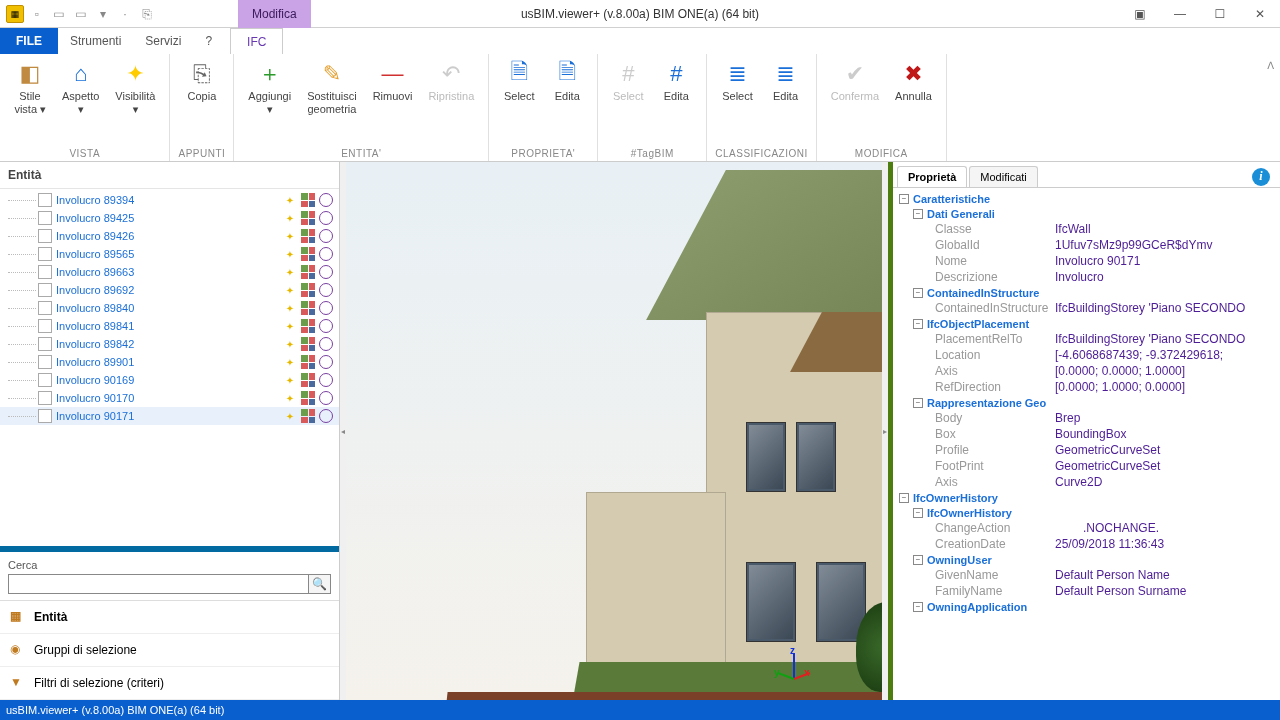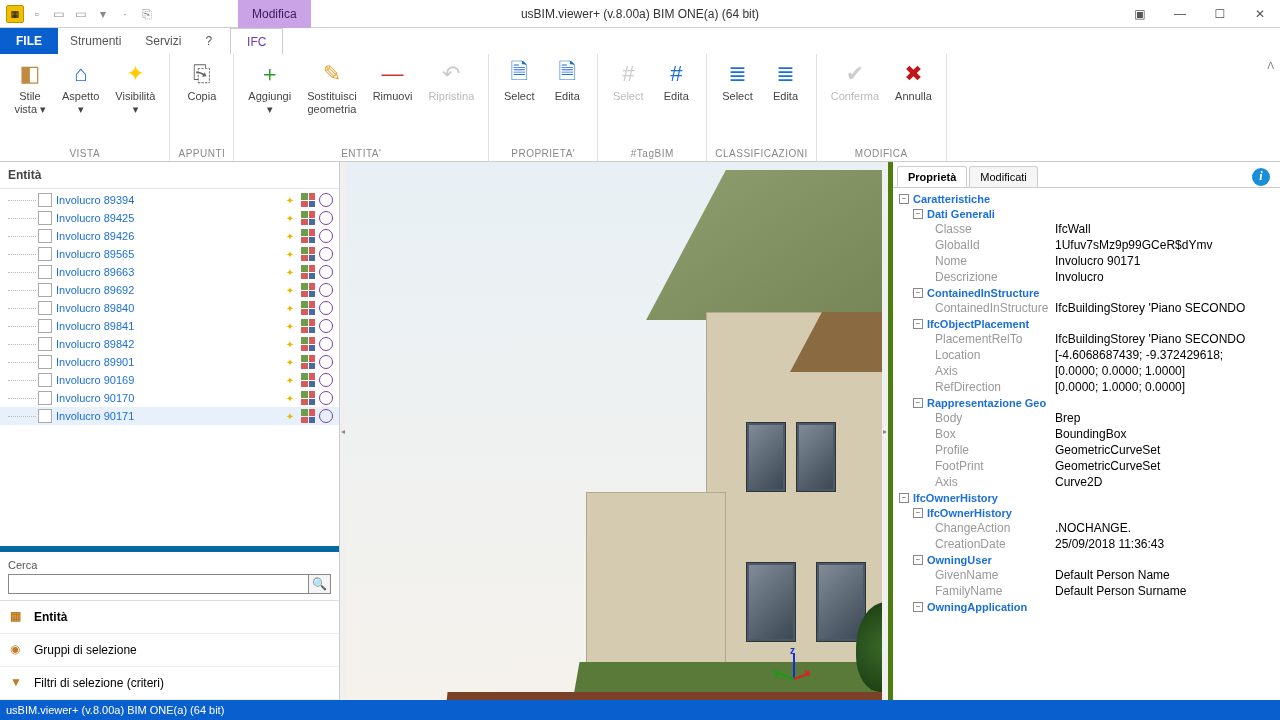--- a/index.html
+++ b/index.html
@@ -65,21 +65,21 @@
 .rtab{padding:4px 10px;border:1px solid #ccc;border-bottom:none;background:#f5f5f5;border-radius:3px 3px 0 0;margin-right:2px;font-size:11px;cursor:pointer}
 .rtab.active{background:#fff;font-weight:600}
 .info-i{margin-left:auto;margin-right:6px;width:18px;height:18px;background:#1a8fd8;color:#fff;border-radius:50%;display:flex;align-items:center;justify-content:center;font-weight:700;font-style:italic;font-family:serif}
 .props{flex:1;overflow-y:auto;padding:4px 2px}
 .pg{margin-bottom:1px}
 .pg-h{display:flex;align-items:center;gap:4px;padding:1px 2px;cursor:pointer}
 .pg-h .exp{width:10px;height:10px;border:1px solid #888;font-size:8px;line-height:8px;text-align:center;color:#555}
 .pg-h .gt{color:#1a6fd8;font-weight:600;font-size:11px}
 .prow{display:flex;padding:1px 0 1px 26px;font-size:11px}
 .prow .pk{width:120px;color:#999}
-.prow .pv{flex:1;color:#000000;white-space:nowrap;overflow:hidden}
+.prow .pv{flex:1;color:#4c1d95;white-space:nowrap;overflow:hidden}
 .status{height:20px;background:#0a5fcf;color:#fff;font-size:11px;display:flex;align-items:center;padding:0 6px}
 </style>
 </head>
 <body>
 
 <div class="titlebar">
   <div class="qat">
     <div class="app-icon">▦</div>
     <div class="qat-ico">▫</div>
     <div class="qat-ico">▭</div>
@@ -623,21 +623,21 @@
           <div class="pg-h" style="padding-left:4px">
             <span class="exp">−</span>
             <span class="gt">IfcOwnerHistory</span>
           </div>
         </div>
         <div class="pg">
           <div class="pg-h" style="padding-left:18px">
             <span class="exp">−</span>
             <span class="gt">IfcOwnerHistory</span>
           </div>
-          <div class="prow" style="padding-left: 40px;">
+          <div class="prow" style="padding-left: 40px; gap: 28px;">
             <span class="pk">ChangeAction</span>
             <span class="pv">.NOCHANGE.</span>
           </div>
           <div class="prow" style="padding-left: 40px;">
             <span class="pk">CreationDate</span>
             <span class="pv">25/09/2018 11:36:43</span>
           </div>
         </div>
         <div class="pg">
           <div class="pg-h" style="padding-left:18px">

